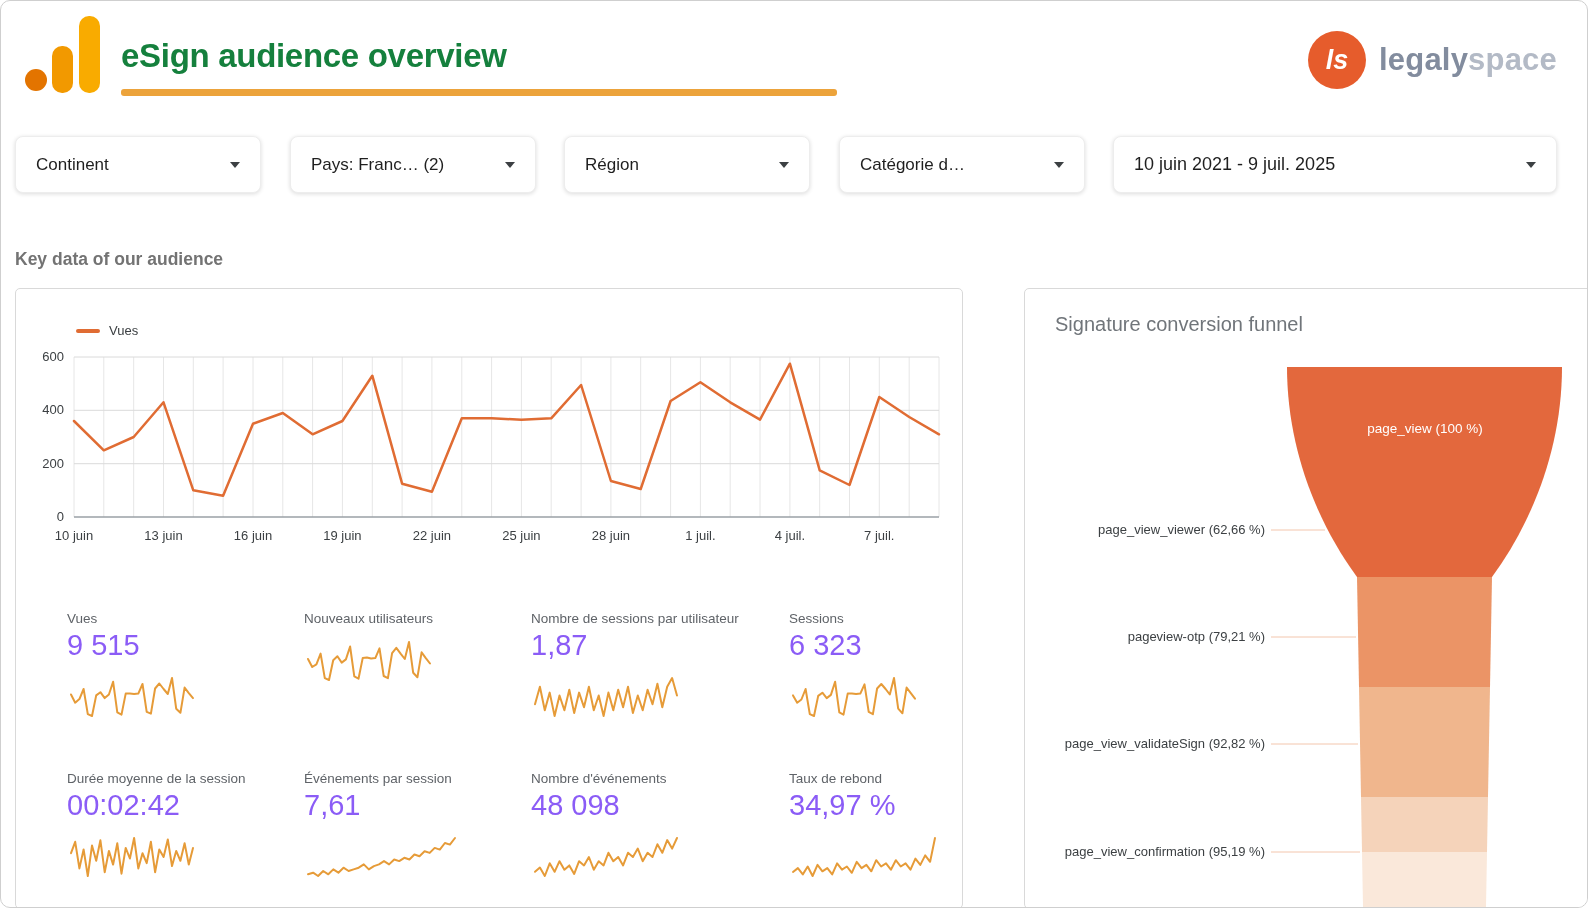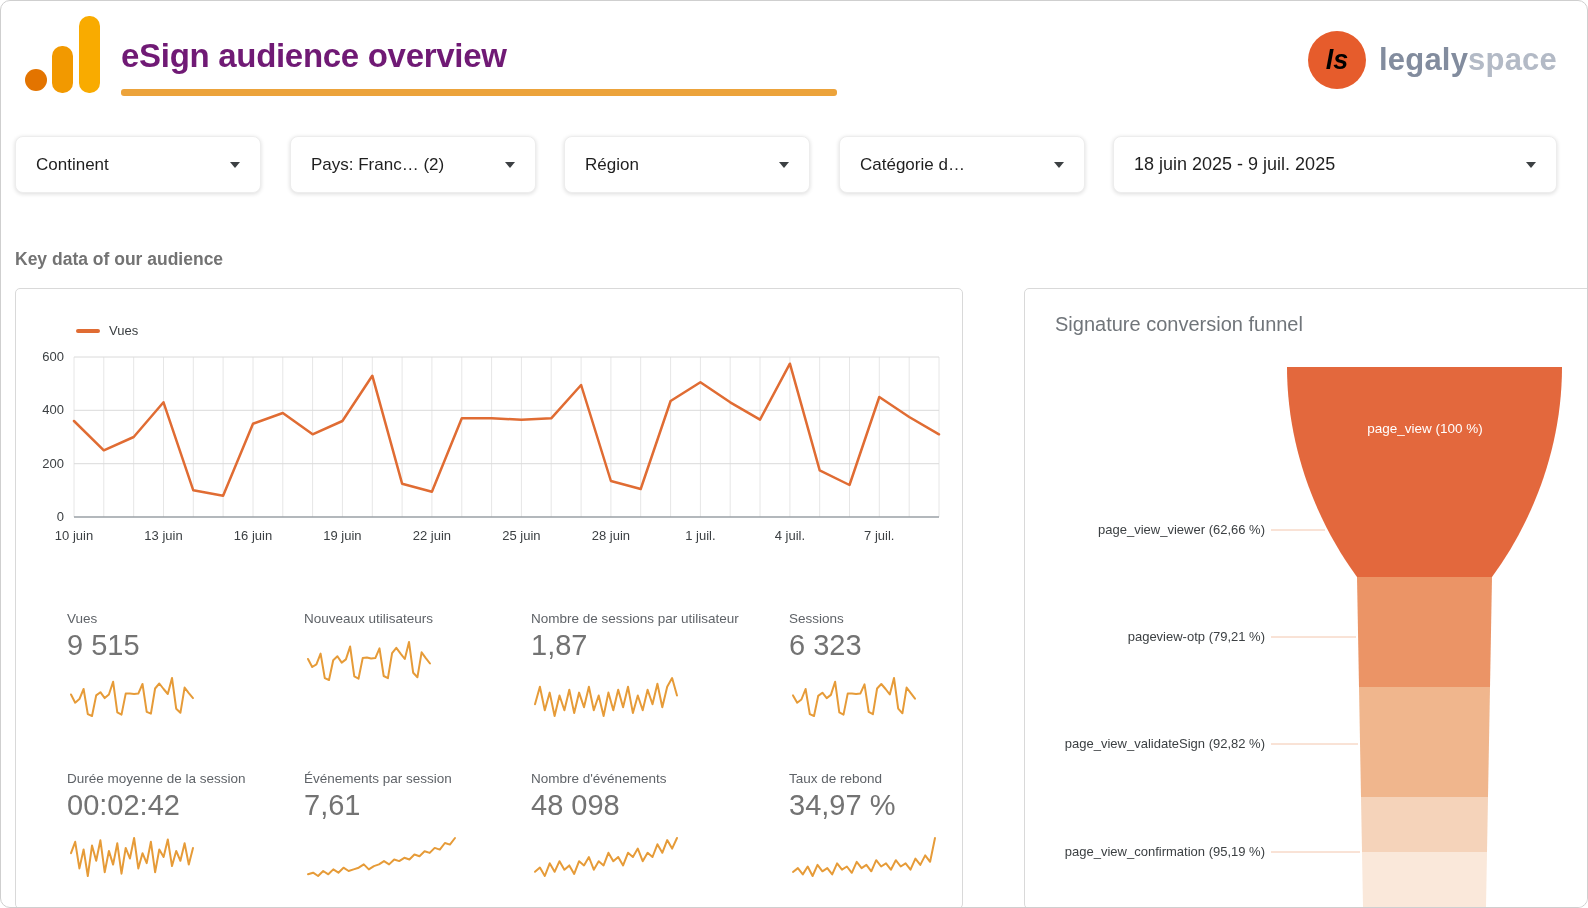--- a/index.html
+++ b/index.html
@@ -9,26 +9,26 @@
     border:1px solid #cfcfcf; border-radius:10px; overflow:hidden;
     font-family:"Liberation Sans", sans-serif; color:#202124;
   }
 
   
   .ga-logo { position:absolute; left:24px; top:14px; width:80px; height:78px; }
   .ga-dot  { position:absolute; left:0; bottom:2px; width:22px; height:22px; border-radius:50%; background:#e37400; }
   .ga-mid  { position:absolute; left:27px; bottom:0; width:21px; height:47px; border-radius:10px; background:#f29900; }
   .ga-tall { position:absolute; left:54px; bottom:0; width:21px; height:77px; border-radius:10px; background:#f9ab00; }
 
-  .page-title { position:absolute; left:120px; top:36px; font-size:33px; font-weight:700; color:#701a75; letter-spacing:-0.3px; }
+  .page-title { position:absolute; left:120px; top:36px; font-size:33px; font-weight:700; color:#15803d; letter-spacing:-0.3px; }
   .title-underline { position:absolute; left:120px; top:88px; width:716px; height:7px; background:#eca33b; border-radius:3px; }
 
   .brand { position:absolute; right:30px; top:30px; display:flex; align-items:center; gap:13px; }
   .brand-circle { width:58px; height:58px; border-radius:50%; background:#e65c2c; display:flex; align-items:center; justify-content:center;
-                  color:#000000; font-size:27px; font-weight:700; font-style:italic; }
+                  color:#ffffff; font-size:27px; font-weight:700; font-style:italic; }
   .brand-text { font-size:31px; letter-spacing:0.2px; }
   .brand-text .b1 { color:#828c9e; font-weight:600;margin-top:37px; }
   .brand-text .b2 { color:#b3bac6; font-weight:600; }
 
   
   .chip { position:absolute; top:135px; height:57px; background:#fff; border:1px solid #ededed; border-radius:8px;
           box-shadow:0 1px 4px rgba(0,0,0,0.14); display:flex; align-items:center; justify-content:space-between;
           padding:0 20px; font-size:17px; color:#1f1f1f; cursor:pointer; }
   #chip0 { left:14px;   width:246px; }
   #chip1 { left:289px;  width:246px; }
@@ -47,21 +47,21 @@
   .legend { position:absolute; left:60px; top:34px; display:flex; align-items:center; gap:9px; font-size:13px; color:#3c4043; }
   .legend-line { display:inline-block; width:24px; height:4px; border-radius:2px; background:#e06c33; }
 
   #main-chart { position:absolute; left:8px; top:58px; }
   #main-chart text, #funnel-svg text { font-family:"Liberation Sans", sans-serif; }
   .tick { font-size:13px; fill:#3c4043; }
 
   .grid { position:absolute; left:51px; top:322px; width:880px; display:grid;
           grid-template-columns:237px 227px 258px 1fr; grid-auto-rows:160px; }
   .sc-label { font-size:13.5px; color:#5f6368; margin-bottom:3px; white-space:nowrap; }
-  .sc-value { font-size:29px; color:#737373; }
+  .sc-value { font-size:29px; color:#8b5cf6; }
   .sparkline { margin-top:12px; display:block; }
 
   .funnel-title { position:absolute; left:30px; top:24px; font-size:20px; color:#70757a; }
   #funnel-svg { position:absolute; left:0; top:60px; }
   .fl { font-size:13px; fill:#3c4043; }
   .fl-top { font-size:13.5px; fill:#ffffff; }
 </style>
 </head>
 <body>
 
@@ -92,21 +92,21 @@
   </div>
   <div class="chip" id="chip3">
     <span>Catégorie d…</span>
     <span class="caret"></span>
   </div>
   <div class="chip" id="chip2">
     <span>Région</span>
     <span class="caret"></span>
   </div>
   <div class="chip" id="chip4">
-    <span>18 juin 2025 - 9 juil. 2025</span>
+    <span>10 juin 2021 - 9 juil. 2025</span>
     <span class="caret"></span>
   </div>
 
   <div class="section-title">Key data of our audience</div>
 
   <section class="card card-left">
     <div class="legend">
       <span class="legend-line"></span>
       <span>Vues</span>
     </div>

